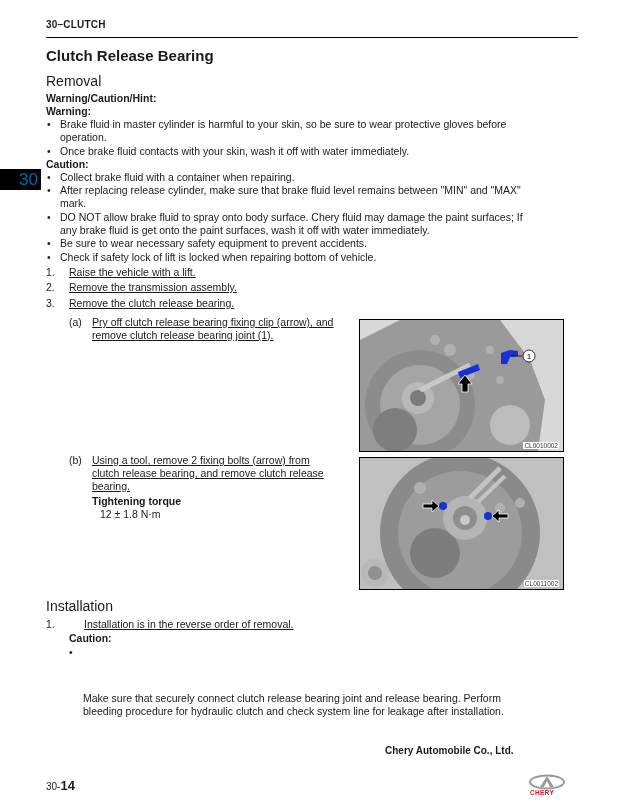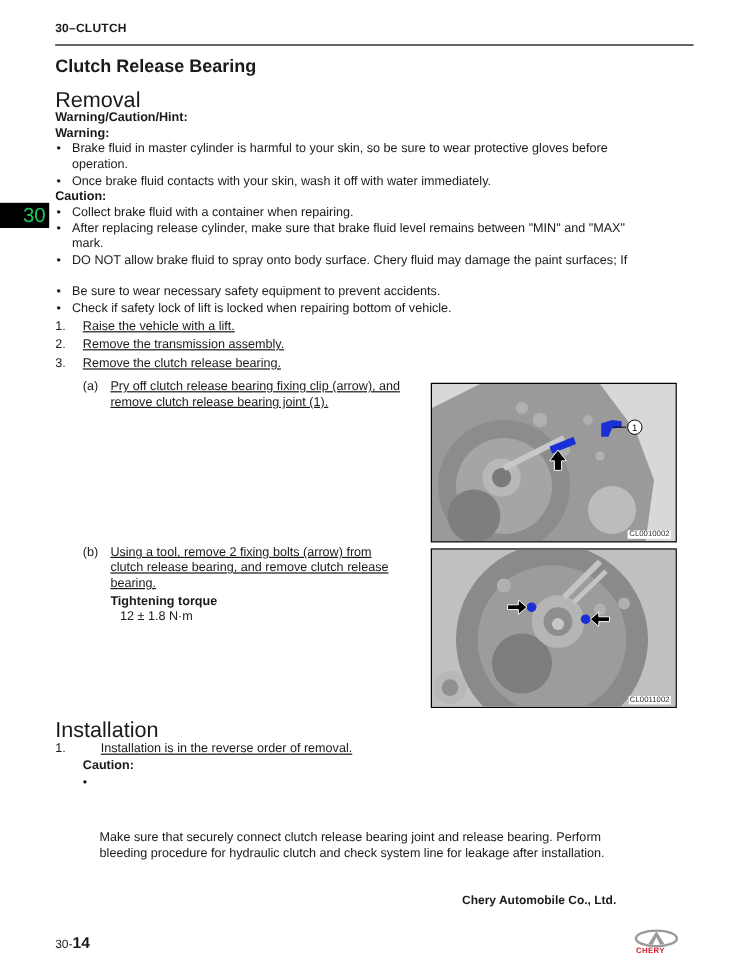--- a/index.html
+++ b/index.html
@@ -2,30 +2,30 @@
 <html><head>
 <meta charset="utf-8">
 <style>
   html, body { margin:0; padding:0; background:#ffffff; }
   body { width:618px; height:803px; position:relative; overflow:hidden;
          font-family:"Liberation Sans", sans-serif; color:#1a1a1a; }
   .abs { position:absolute; }
   .header-text { left:46px; top:19px; font-size:10px; font-weight:bold; letter-spacing:0.2px; }
   .header-rule { left:46px; top:37px; width:532px; height:1px; background:#000; }
   .title { left:46px; top:47px; font-size:15px; font-weight:bold; }
-  .h2 { left:46px; font-size:18px; }
+  .h2 { left:46px; font-size:14px; }
   .bold { font-weight:bold; font-size:10.5px; }
   .body { font-size:10.5px; line-height:13px; }
   .bullet { position:absolute; font-size:10.5px; line-height:13px; }
   .bullet .dot { position:absolute; left:0; top:0; }
   .bullet .txt { position:absolute; left:13px; top:0; }
   .num { position:absolute; font-size:10.5px; line-height:13px; }
   .num .n { position:absolute; left:0; top:0; }
   .num .txt { position:absolute; left:23px; top:0;text-decoration:underline; }
-  .tab { left:0; top:169px; width:41px; height:21px; background:#000; color:#22c55e;
+  .tab { left:0; top:169px; width:41px; height:21px; background:#000; color:#0369a1;
          font-size:17px; text-align:right; line-height:21px; padding-right:0; }
   .tab span { display:inline-block; padding-right:3px; }
   .fig { position:absolute; border:1px solid #000; background:#c9c9c9; overflow:hidden; }
   .fig-code { position:absolute; right:4px; bottom:2px; font-size:6.5px; color:#333; background:#fff; padding:0 1px; }
   .footer-page { left:46px; top:778px; font-size:10px; }
   .footer-page b { font-size:13px; }
   .footer-co { left:385px; top:745px; font-size:10px; font-weight:bold; }
 </style>
 </head>
 <body>
@@ -55,21 +55,21 @@
 <div class="bullet" style="left:47px;top:171px;">
   <span class="dot">•</span>
   <span class="txt" style="white-space:nowrap;">Collect brake fluid with a container when repairing.</span>
 </div>
 <div class="bullet" style="left:47px;top:184px;">
   <span class="dot">•</span>
   <span class="txt" style="white-space:nowrap;"><span>After replacing release cylinder, make sure that brake fluid level remains between "MIN" and "MAX"</span><br><span>mark.</span></span>
 </div>
 <div class="bullet" style="left:47px;top:211px;">
   <span class="dot">•</span>
-  <span class="txt" style="white-space:nowrap;"><span>DO NOT allow brake fluid to spray onto body surface. Chery fluid may damage the paint surfaces; If</span><br></span>
+  <span class="txt" style="white-space:nowrap;"><span>DO NOT allow brake fluid to spray onto body surface. Chery fluid may damage the paint surfaces; If</span><br><span>any brake fluid is get onto the paint surfaces, wash it off with water immediately.</span></span>
 </div>
 <div class="bullet" style="left:47px;top:237px;">
   <span class="dot">•</span>
   <span class="txt" style="white-space:nowrap;">Be sure to wear necessary safety equipment to prevent accidents.</span>
 </div>
 <div class="bullet" style="left:47px;top:251px;">
   <span class="dot">•</span>
   <span class="txt" style="white-space:nowrap;">Check if safety lock of lift is locked when repairing bottom of vehicle.</span>
 </div>
 

